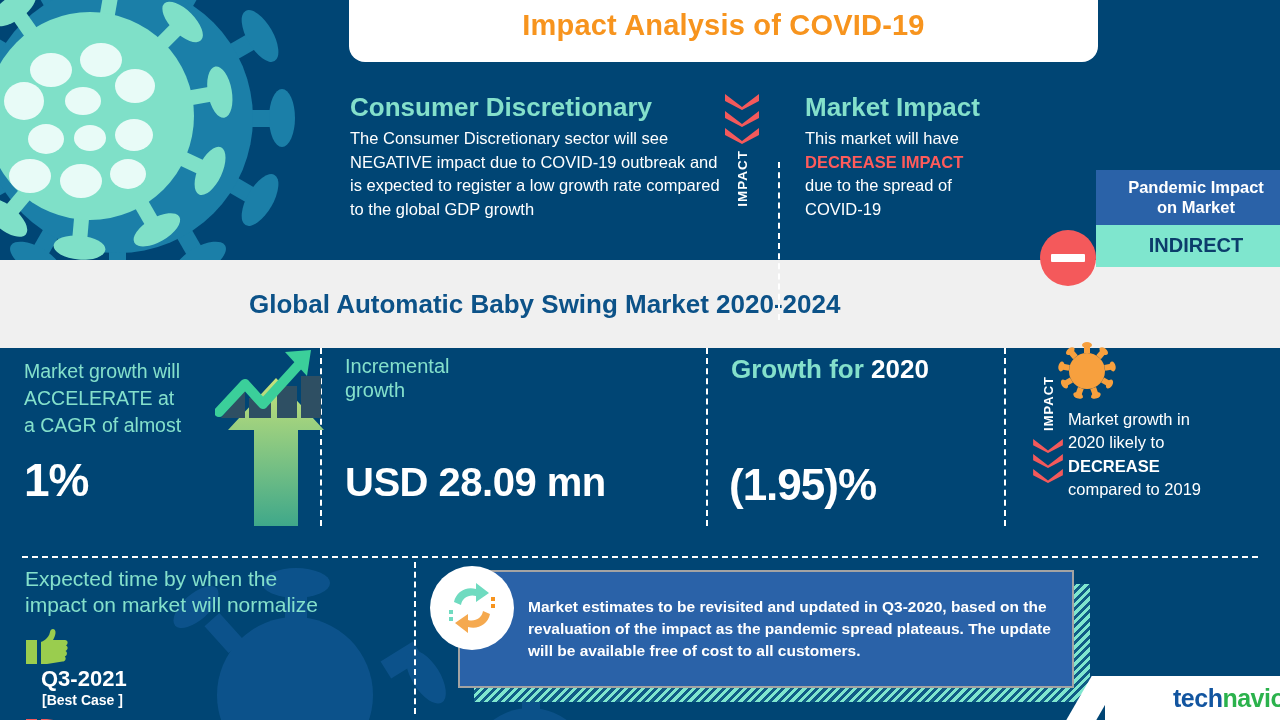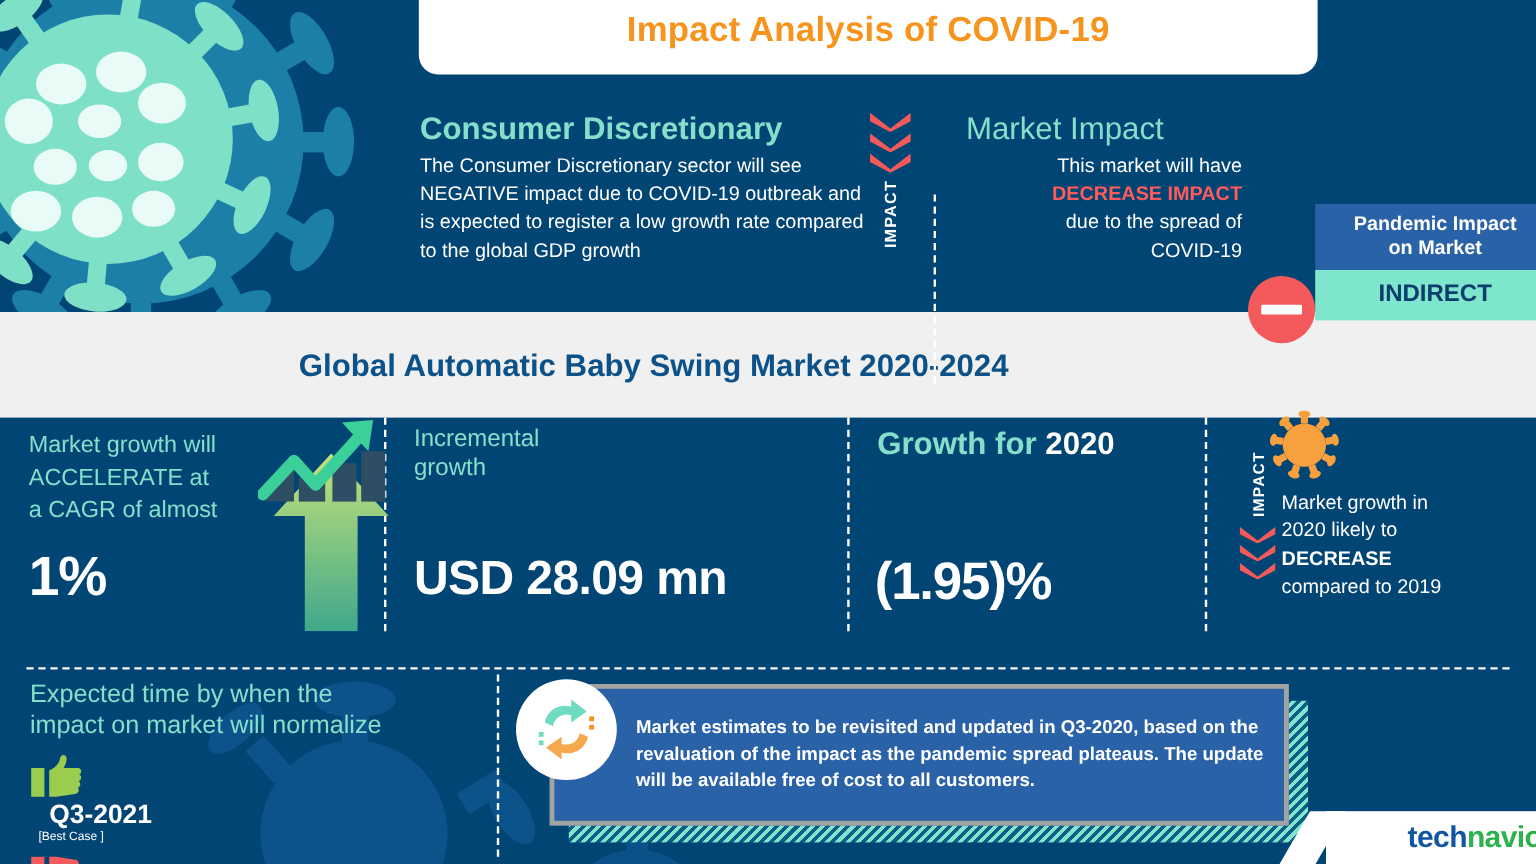--- a/index.html
+++ b/index.html
@@ -42,22 +42,22 @@
   .impact-vert {
     color:#ffffff; font-size:13.5px; font-weight:bold; letter-spacing:1px;
     writing-mode:vertical-rl; transform:rotate(180deg); margin-top:6px;
   }
   .vdash-top {
     position:absolute; left:778px; top:88px; width:0; height:158px;
     border-left:2px dashed #ffffff;
   }
 
   .mi-block { position:absolute; left:805px; top:18px; width:230px; }
-  .mi-head { color:#84E0CB; font-size:26px; font-weight:normal; margin-bottom:4px; }
-  .mi-body { color:#ffffff; font-size:16.5px; line-height:1.43;text-align:right; }
+  .mi-head { color:#84E0CB; font-size:26px; font-weight:bold; margin-bottom:4px; }
+  .mi-body { color:#ffffff; font-size:16.5px; line-height:1.43; }
   .mi-body .neg { color:#FF5B5B; font-weight:bold; }
 
   .minus-circle {
     position:absolute; left:1040px; top:156px; width:56px; height:56px;
     background:#F4595B; border-radius:50%;
   }
   .minus-circle::after {
     content:""; position:absolute; left:11px; top:24px; width:34px; height:8px;
     background:#ffffff; border-radius:1px;
   }
@@ -122,35 +122,35 @@
 
   
   .bot-dash-h {
     position:absolute; left:22px; top:556px; width:1236px; height:0;
     border-top:2px dashed #ffffff; z-index:3;
   }
   .bot-left { position:absolute; left:25px; top:566px; width:392px; z-index:4; }
   .bot-head { color:#84E0CB; font-size:21px; line-height:1.25; font-weight:normal; }
   .case-row { display:flex; margin-top:9px;flex-direction:column; }
   .case-row .q { color:#ffffff; font-size:22px; font-weight:bold; margin-left:16px; }
-  .case-row .c { color:#ffffff; font-size:10px; font-weight:normal; margin-left:7px; }
+  .case-row .c { color:#ffffff; font-size:14px; font-weight:bold; margin-left:17px; }
 
   .bot-vdash {
     position:absolute; left:414px; top:562px; width:0; height:152px;
     border-left:2px dashed #ffffff; z-index:4;
   }
 
   .callout-wrap { position:absolute; left:458px; top:570px; width:620px; height:120px; z-index:4; }
   .callout-stripes {
     position:absolute; left:16px; top:14px; width:616px; height:118px;
     background:repeating-linear-gradient(-45deg,#7FE6CE 0 3px, #0F5C86 3px 6px);
   }
   .callout-box {
     position:absolute; left:0; top:0; width:616px; height:118px;
-    background:#2A62A8; border:4px solid #a3a3a3;
+    background:#2A62A8; border:2px solid #a3a3a3;
     display:flex; align-items:center;
   }
   .callout-text {
     color:#ffffff; font-size:15.5px; line-height:1.42; font-weight:bold;
     padding:8px 14px 8px 68px;
   }
   .refresh-badge {
     position:absolute; left:-28px; top:-4px; width:84px; height:84px;
     background:#ffffff; border-radius:50%; z-index:6;
   }

